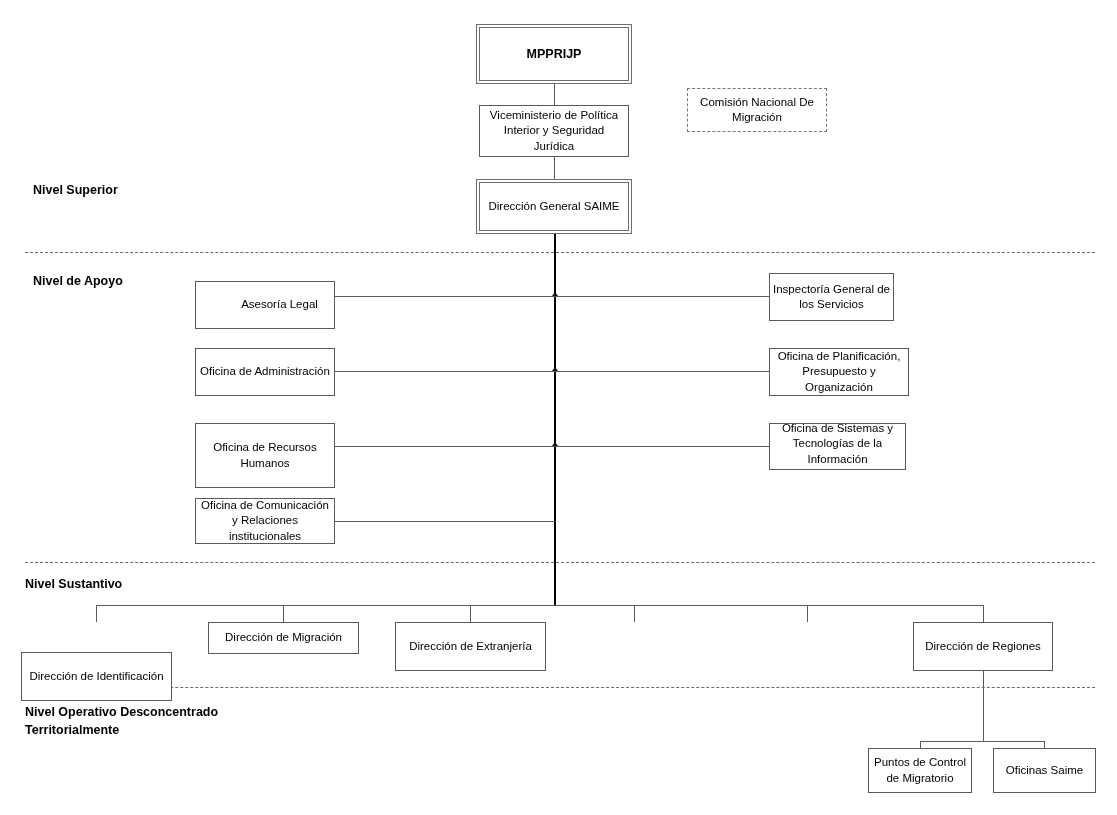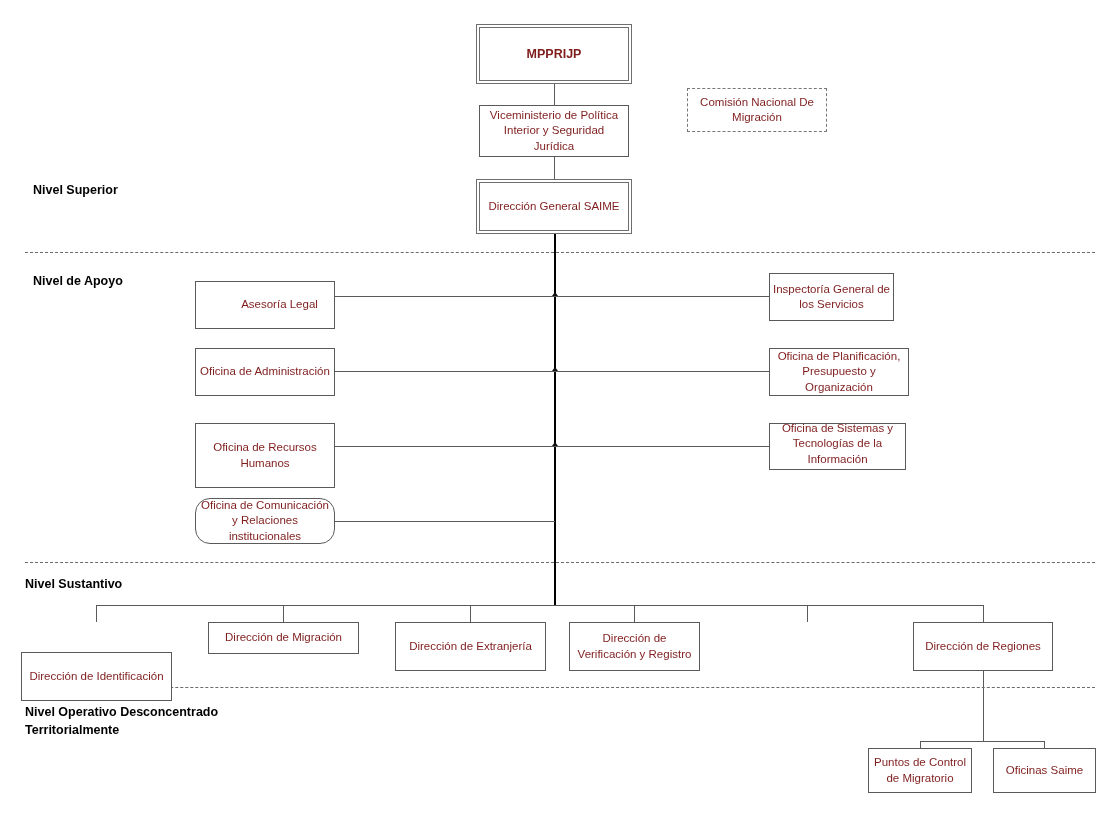--- a/index.html
+++ b/index.html
@@ -21,21 +21,21 @@
     position: absolute;
     box-sizing: border-box;
     border: 1px solid #5a5a5a;
     background: #ffffff;
     display: flex;
     align-items: center;
     justify-content: center;
     text-align: center;
     font-size: 11.5px;
     line-height: 1.33;
-    color: #7f1d1d;
+    color: #000000;
     padding: 2px 3px;
     z-index: 5;
   }
   .node .txt { display: block; width: 100%; }
 
   
   .node.double {
     border: 1px solid #6e6e6e;
     box-shadow: 0 0 0 2px #ffffff, 0 0 0 3px #6e6e6e;
   }
@@ -136,21 +136,21 @@
   <div class="node" style="left:195px; top:348px; width:140px; height:48px;">
     <span class="txt">Oficina de Administración</span>
   </div>
   <div class="conn h" style="left:335px; top:371px; width:220px;"></div>
 
   <div class="node" style="left:195px; top:423px; width:140px; height:65px;">
     <span class="txt">Oficina de Recursos Humanos</span>
   </div>
   <div class="conn h" style="left:335px; top:446px; width:220px;"></div>
 
-  <div class="node" style="left:195px; top:498px; width:140px; height:46px;border-radius:15px;">
+  <div class="node" style="left:195px; top:498px; width:140px; height:46px;">
     <span class="txt">Oficina de Comunicación y Relaciones institucionales</span>
   </div>
   <div class="conn h" style="left:335px; top:521px; width:220px;"></div>
 
   <div class="node" style="left:769px; top:273px; width:125px; height:48px;">
     <span class="txt">Inspectoría General de los Servicios</span>
   </div>
   <div class="conn h" style="left:555px; top:296px; width:214px;"></div>
 
   <div class="node" style="left:769px; top:348px; width:140px; height:48px;">
@@ -178,23 +178,20 @@
 
   <div class="node" style="left:21px; top:622px; width:151px; height:49px;margin-top:30px;">
     <span class="txt">Dirección de Identificación</span>
   </div>
   <div class="node" style="left:208px; top:622px; width:151px; height:32px;">
     <span class="txt">Dirección de Migración</span>
   </div>
   <div class="node" style="left:395px; top:622px; width:151px; height:49px;">
     <span class="txt">Dirección de Extranjería</span>
   </div>
-  <div class="node" style="left:569px; top:622px; width:131px; height:49px;">
-    <span class="txt">Dirección de Verificación y Registro</span>
-  </div>
   <div class="node" style="left:913px; top:622px; width:140px; height:49px;">
     <span class="txt">Dirección de Regiones</span>
   </div>
 
   <div class="conn v" style="left:983px; top:671px; height:70px;"></div>
   <div class="conn h" style="left:920px; top:741px; width:125px;"></div>
   <div class="conn v" style="left:920px; top:741px; height:7px;"></div>
   <div class="conn v" style="left:1044px; top:741px; height:7px;"></div>
 
   <div class="node" style="left:868px; top:748px; width:104px; height:45px;">

